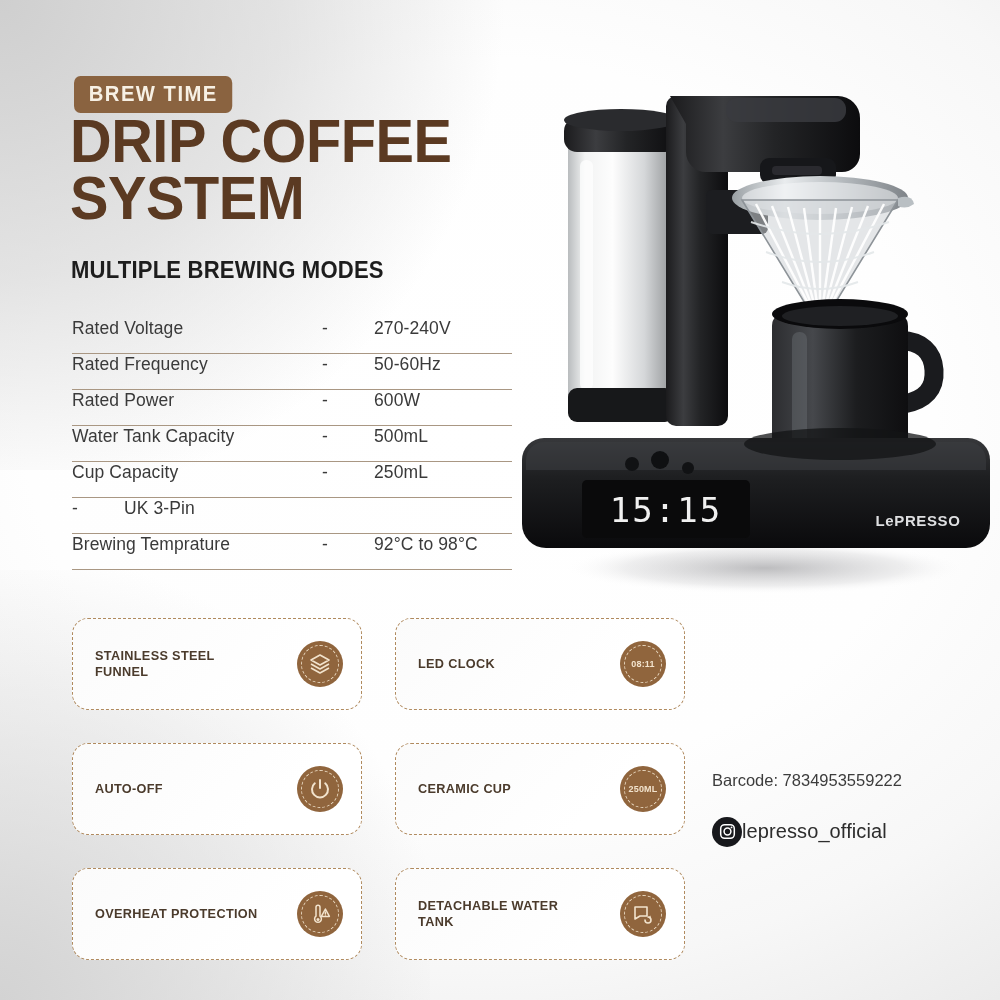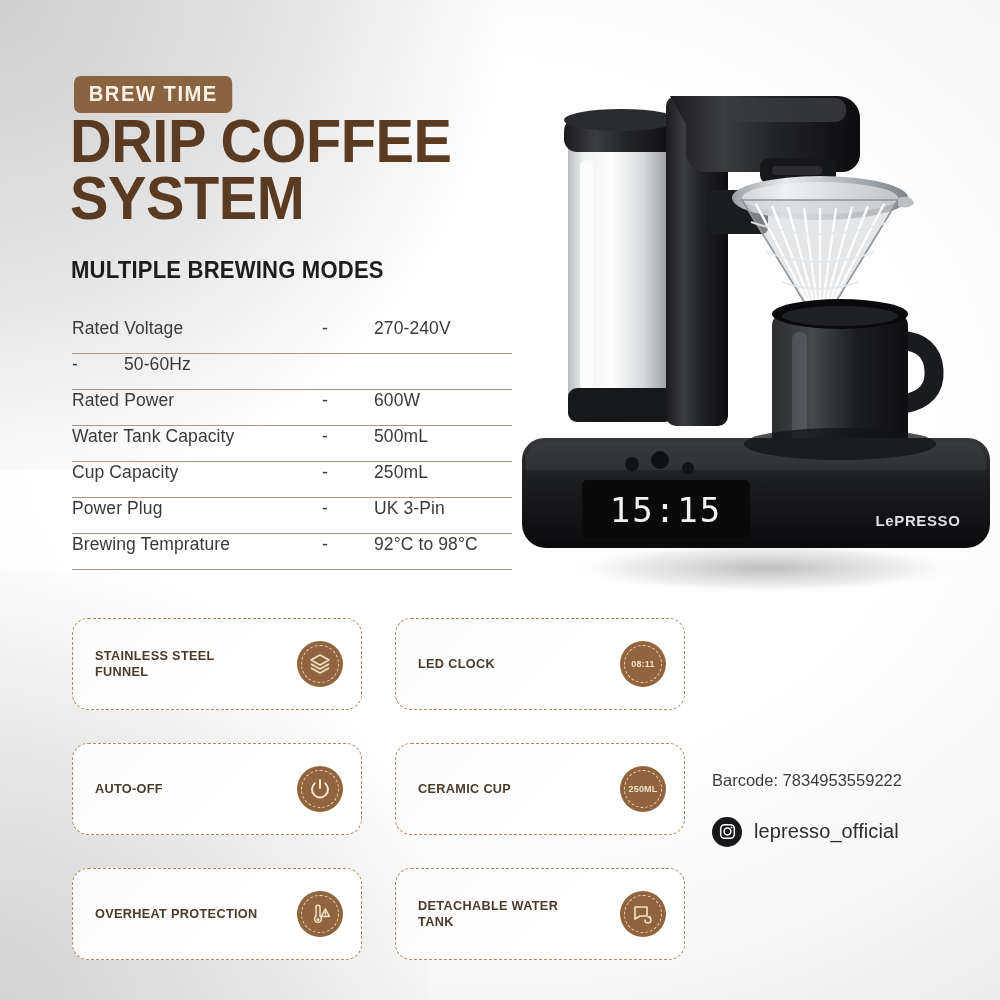--- a/index.html
+++ b/index.html
@@ -114,21 +114,21 @@
     color:#f2e3cd; font-size:9px; font-weight:bold; letter-spacing:0.2px;
     font-family:"Liberation Sans Narrow","Liberation Sans",sans-serif;
   }
 
   
   .contact{ position:absolute; left:712px; top:768px; width:265px; }
   .contact-line{
     color:#3c3c3c; font-size:16.5px; line-height:1.5; white-space:nowrap;
   }
   .social-row{
-    display:flex; align-items:center; gap:12px; margin-top:24px;
+    display:flex; align-items:center; gap:0; margin-top:24px;
   }
   .social-row.second{ margin-top:10px; }
   .social-ic{
     width:30px; height:30px; flex:0 0 30px; border-radius:50%;
     background:#17181c; display:flex; align-items:center; justify-content:center;
   }
   .social-ic svg{ width:19px; height:19px; display:block; }
   .social-text{ color:#2d2d2d; font-size:20px; letter-spacing:0.1px; white-space:nowrap; }
 </style>
 </head>
@@ -151,20 +151,21 @@
 
   <div class="spec-table">
 
     <div class="spec-row">
       <span class="spec-label">Rated Voltage</span>
       <span class="spec-dash">-</span>
       <span class="spec-value">270-240V</span>
     </div>
 
     <div class="spec-row">
+      <span class="spec-label">Rated Frequency</span>
       <span class="spec-dash">-</span>
       <span class="spec-value">50-60Hz</span>
     </div>
 
     <div class="spec-row">
       <span class="spec-label">Rated Power</span>
       <span class="spec-dash">-</span>
       <span class="spec-value">600W</span>
     </div>
 
@@ -174,21 +175,20 @@
       <span class="spec-value">500mL</span>
     </div>
 
     <div class="spec-row">
       <span class="spec-label">Cup Capacity</span>
       <span class="spec-dash">-</span>
       <span class="spec-value">250mL</span>
     </div>
 
     <div class="spec-row">
-      <span class="spec-label">Power Plug</span>
       <span class="spec-dash">-</span>
       <span class="spec-value">UK 3-Pin</span>
     </div>
 
     <div class="spec-row">
       <span class="spec-label">Brewing Temprature</span>
       <span class="spec-dash">-</span>
       <span class="spec-value">92°C to 98°C</span>
     </div>
 

